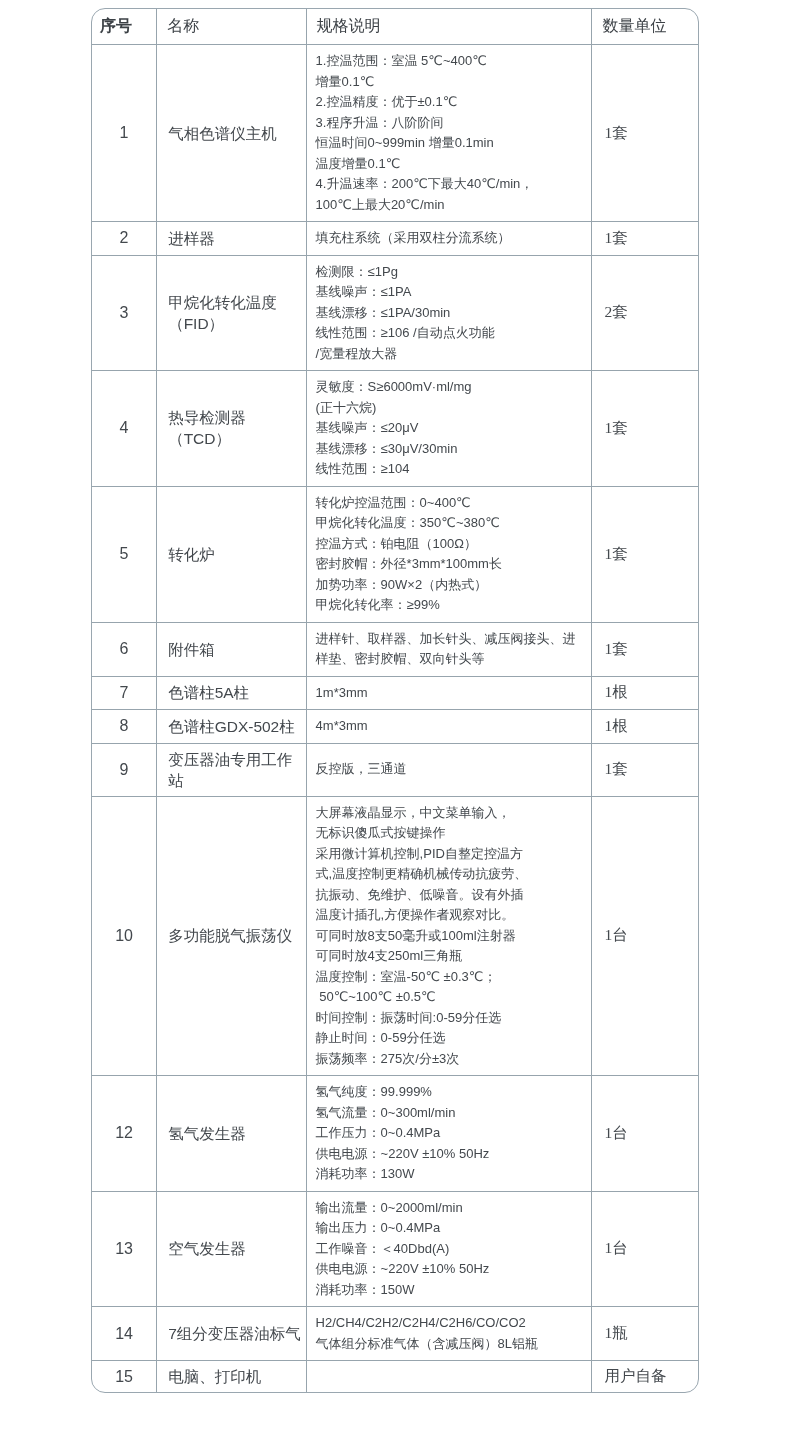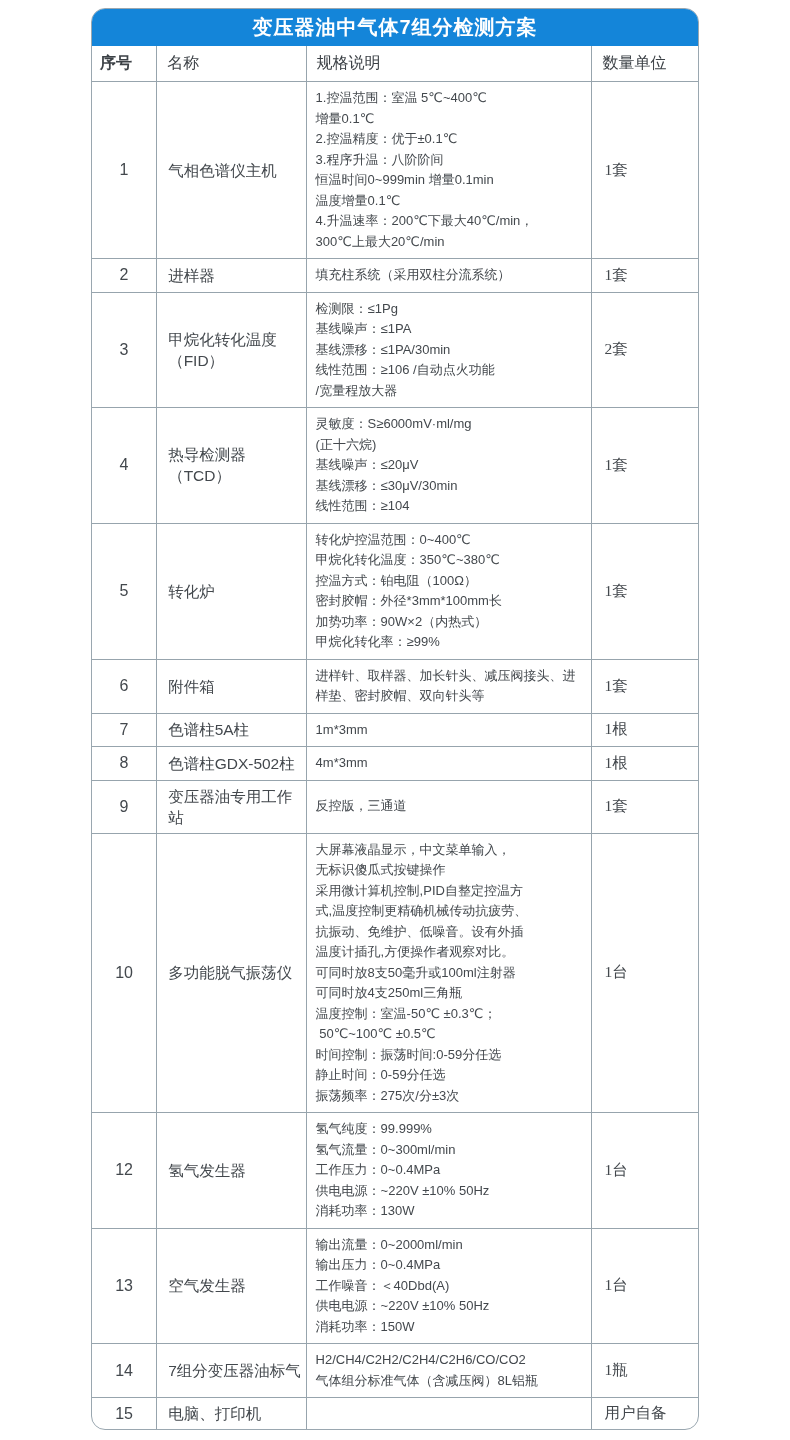--- a/index.html
+++ b/index.html
@@ -75,23 +75,20 @@
   td.row-qty{
     font-size:15.5px;
     padding:5px 4px 5px 12px;
     font-family:Liberation Serif, serif;
   }
 </style>
 </head>
 <body>
 
 <div class="card">
-  <div class="title-bar">
-    <h1>变压器油中气体7组分检测方案</h1>
-  </div>
   <table class="spec-table">
     <colgroup>
       <col class="col-no">
         <col class="col-name">
         <col class="col-spec">
         <col class="col-qty">
     </colgroup>
     <thead>
       <tr>
         <th class="h-no">序号</th>
@@ -105,21 +102,21 @@
           <td class="row-no">1</td>
           <td class="row-name">气相色谱仪主机</td>
           <td class="row-spec">
             <div class="spec-line">1.控温范围：室温 5℃~400℃</div>
             <div class="spec-line">增量0.1℃</div>
             <div class="spec-line">2.控温精度：优于±0.1℃</div>
             <div class="spec-line">3.程序升温：八阶阶间</div>
             <div class="spec-line">恒温时间0~999min 增量0.1min</div>
             <div class="spec-line">温度增量0.1℃</div>
             <div class="spec-line">4.升温速率：200℃下最大40℃/min，</div>
-            <div class="spec-line">300℃上最大20℃/min</div>
+            <div class="spec-line">100℃上最大20℃/min</div>
           </td>
           <td class="row-qty">1套</td>
         </tr>
         <tr>
           <td class="row-no">2</td>
           <td class="row-name">进样器</td>
           <td class="row-spec">
             <div class="spec-line">填充柱系统（采用双柱分流系统）</div>
           </td>
           <td class="row-qty">1套</td>

